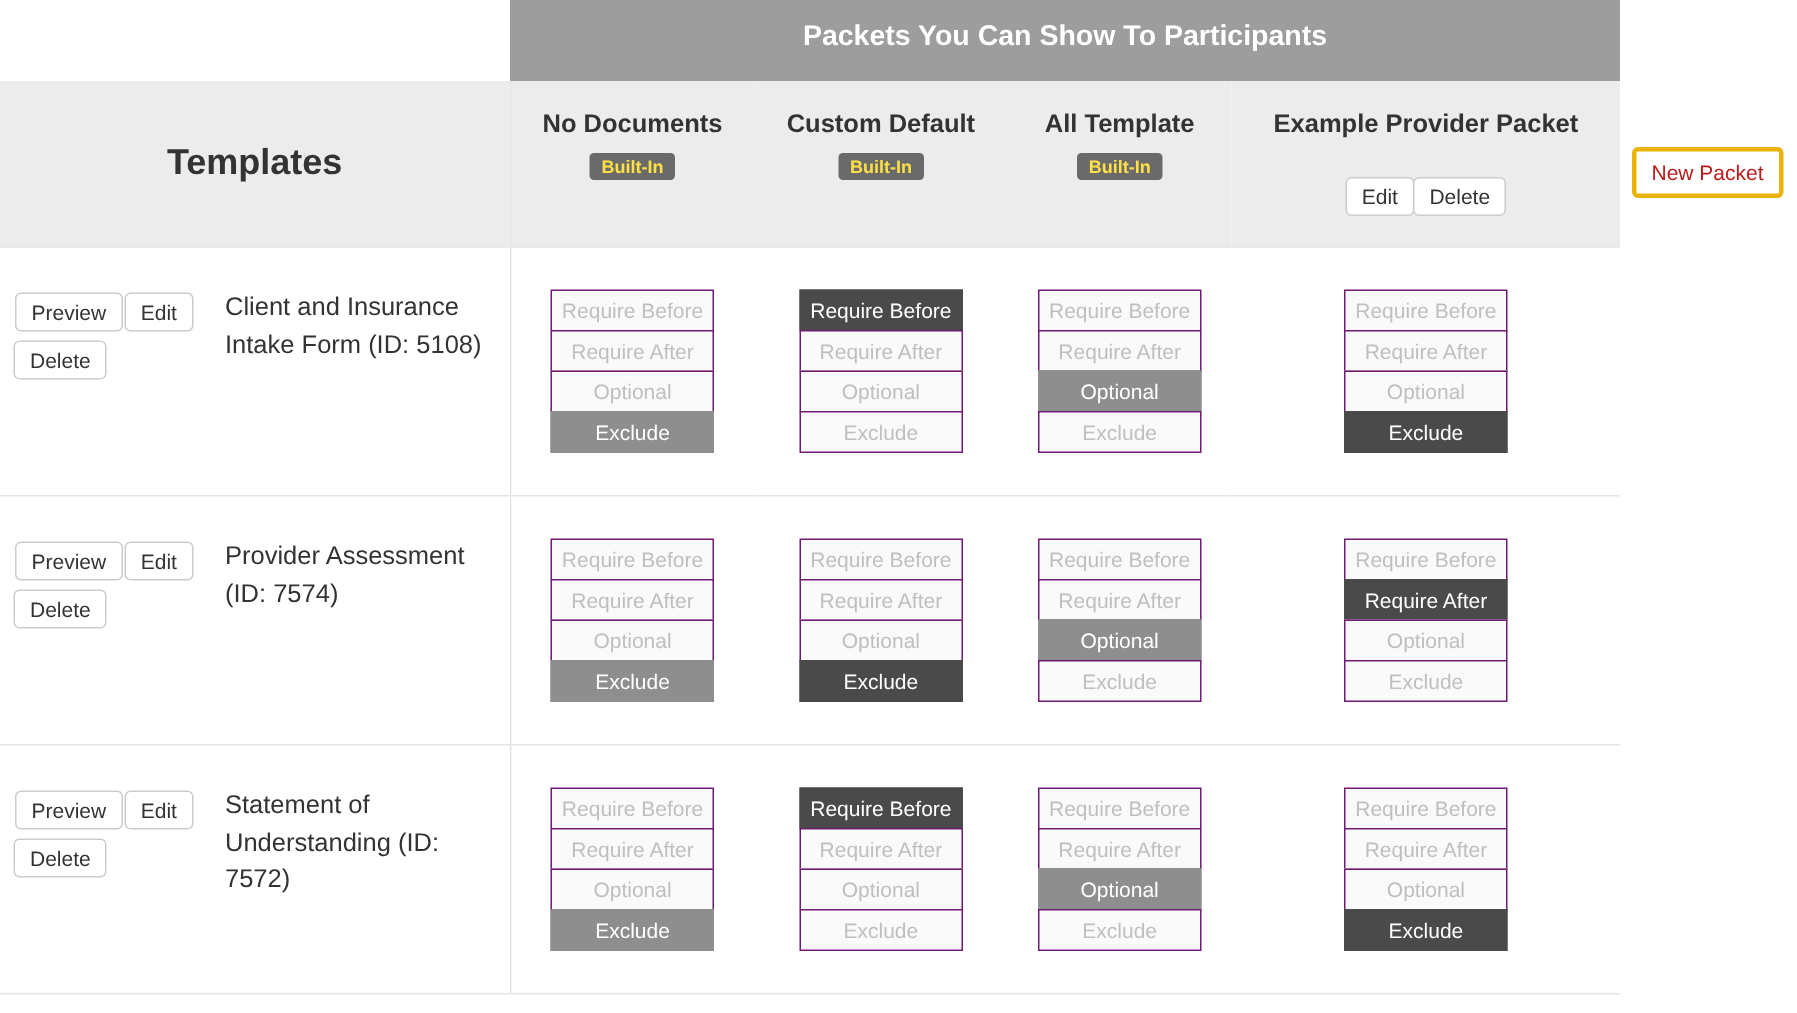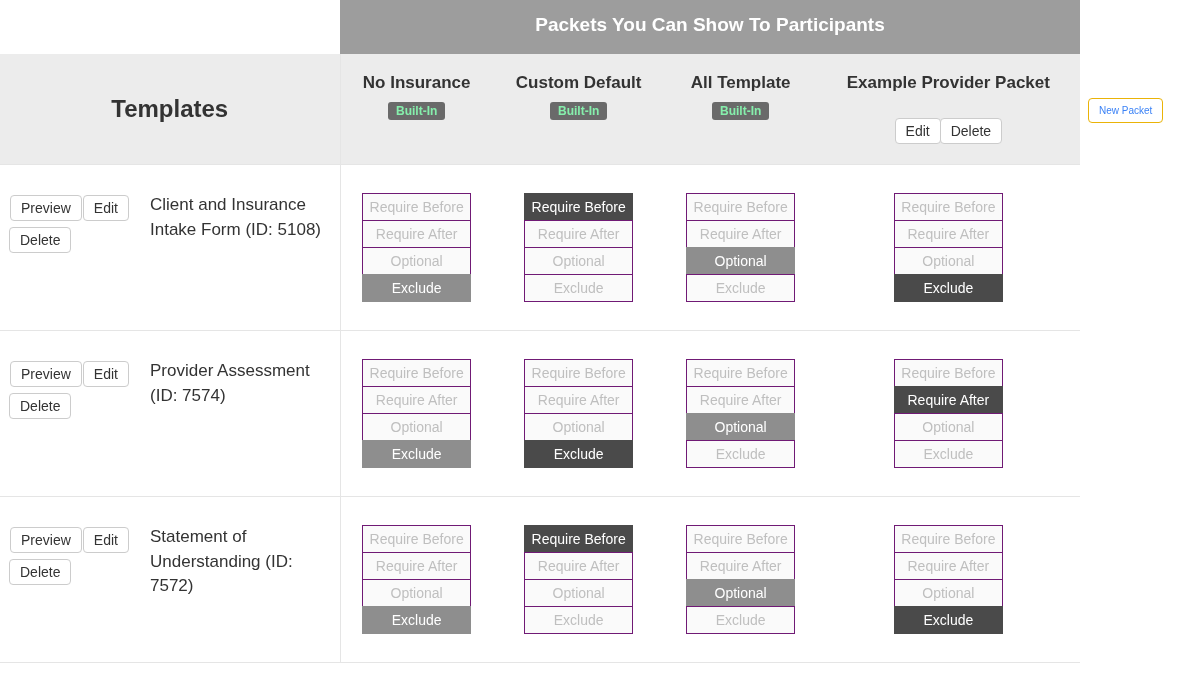--- a/index.html
+++ b/index.html
@@ -39,21 +39,21 @@
     font-size: 24px;
     vertical-align: middle;
   }
   th .packet-title {
     margin-bottom: 6px;
     line-height: 1.3;
   }
   .builtin-badge {
     display: inline-block;
     background: #6a6a6a;
-    color: #86efac;
+    color: #fde047;
     font-size: 12px;
     font-weight: 600;
     padding: 2px 8px;
     border-radius: 3px;
   }
   .packet-btn-row {
     margin-top: 22px;
   }
   .small-btn {
     background: #fff;
@@ -104,25 +104,25 @@
     color: #fff;
     border-color: #4a4a4a;
   }
   .option-btn.sel-mid {
     background: #8e8e8e;
     color: #fff;
     border-color: #8e8e8e;
   }
   .new-packet {
     background: #fff;
-    border: 1px solid #eab308;
+    border: 3px solid #eab308;
     border-radius: 4px;
     padding: 6px 10px;
-    font-size: 10px;
-    color: #3b82f6;
+    font-size: 14px;
+    color: #b91c1c;
     cursor: pointer;
     margin: 98px 0 0 8px;
     white-space: nowrap;
   }
   .footer-row td {
     border-top: 1px solid #e5e5e5;
     padding: 14px 16px;
   }
   .new-template {
     background: #2196d6;
@@ -147,21 +147,21 @@
 
 <div class="container">
   <table class="main-table">
     <thead>
       <tr>
         <th colspan="2" style="background:#fff;"></th>
         <th colspan="4" class="header-banner">Packets You Can Show To Participants</th>
       </tr>
       <tr id="packet-header-row">
         <th colspan="2" class="templates-header">Templates</th>
-      <th class="col-left-border"><div class="packet-title">No Insurance</div><span class="builtin-badge">Built-In</span></th>
+      <th class="col-left-border"><div class="packet-title">No Documents</div><span class="builtin-badge">Built-In</span></th>
           <th><div class="packet-title">Custom Default</div><span class="builtin-badge">Built-In</span></th>
           <th><div class="packet-title">All Template</div><span class="builtin-badge">Built-In</span></th>
           <th>
             <div class="packet-title">Example Provider Packet</div>
             <div class="packet-btn-row"><button class="small-btn">Edit</button><button class="small-btn">Delete</button></div>
           </th>
         </tr>
     </thead>
     <tbody id="template-rows">
         <tr>

